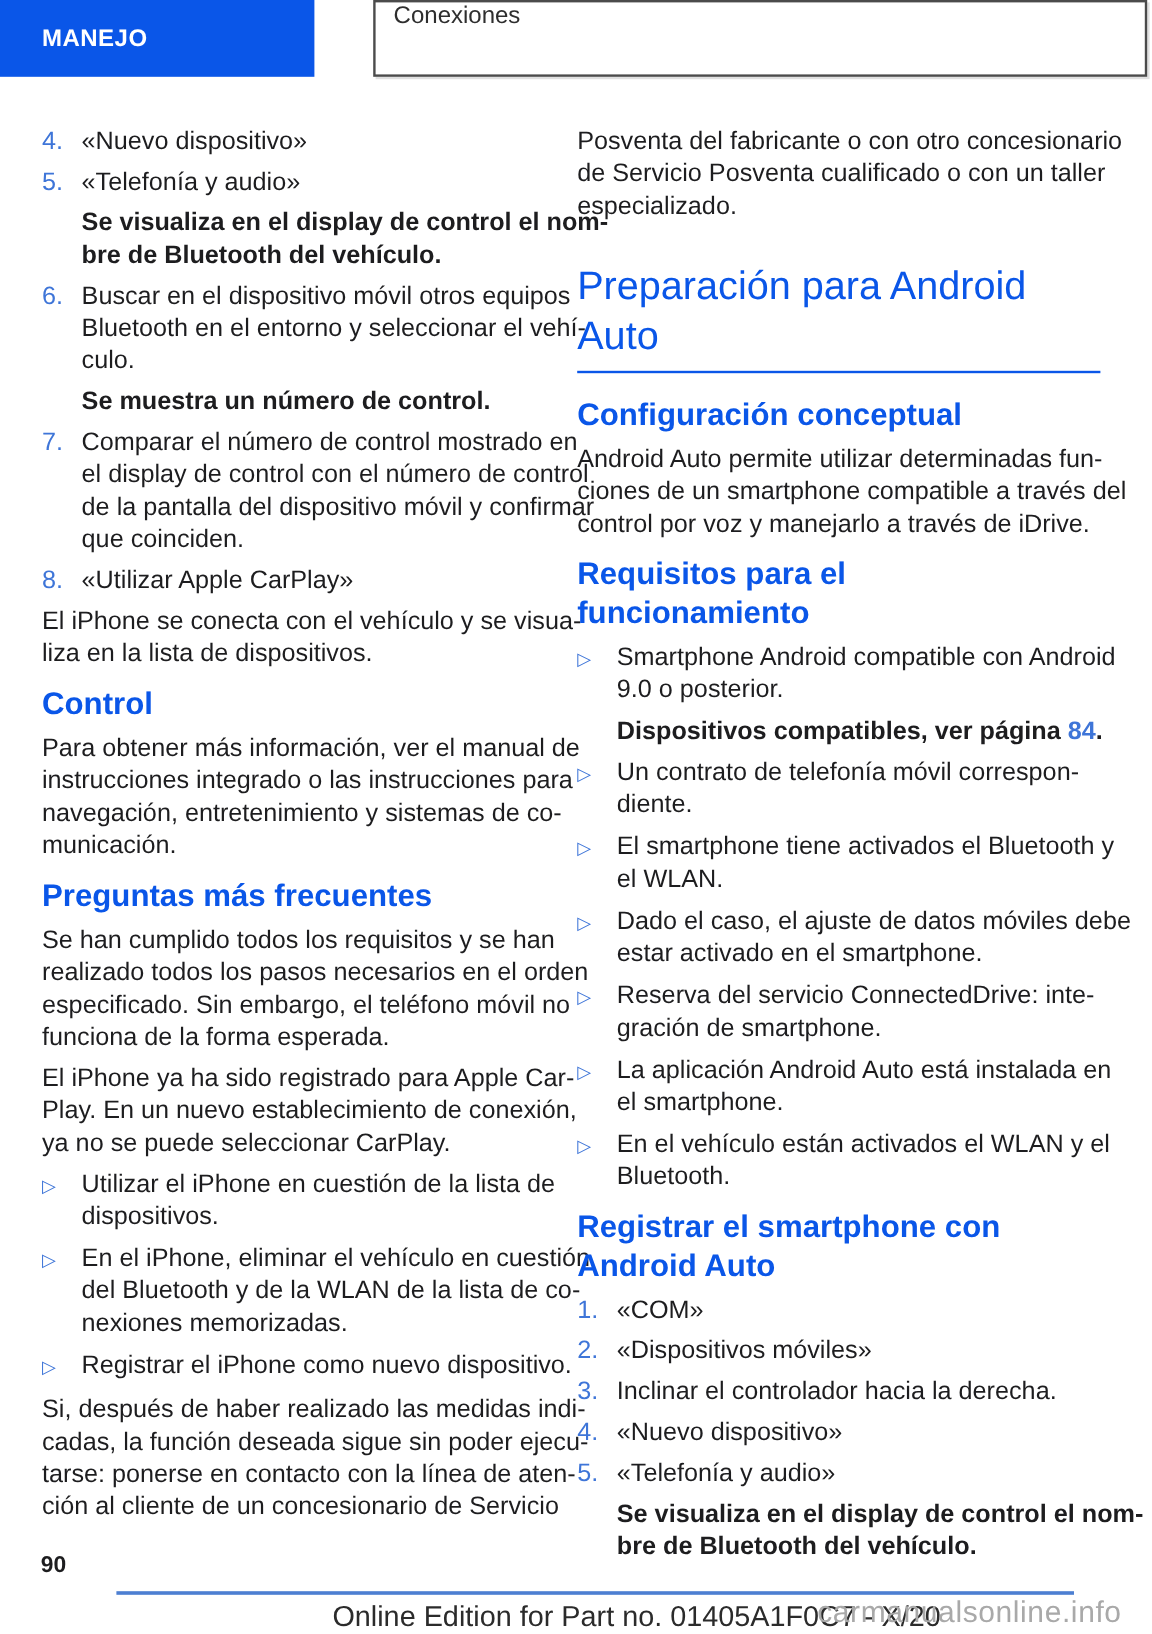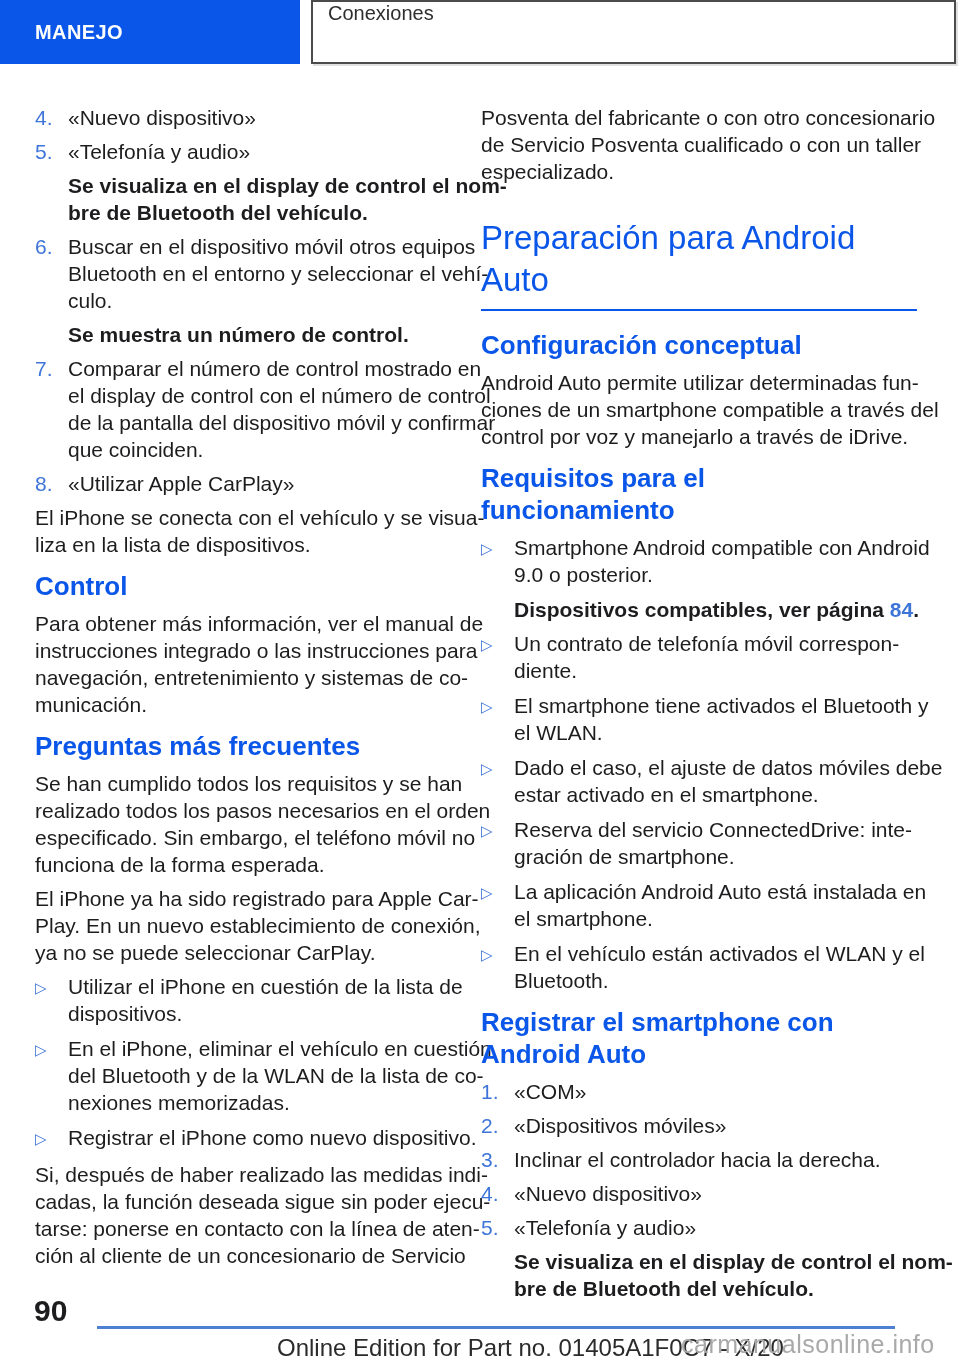--- a/index.html
+++ b/index.html
@@ -13,21 +13,21 @@
   body{
     position:relative;
     background:#ffffff;
     font-family:"Liberation Sans","DejaVu Sans",sans-serif;
     color:var(--text);
     overflow:hidden;
   }
 
   
   .hdr-section{
-    position:absolute;left:0;top:0;width:300px;height:64px;
+    position:absolute;left:0;top:0;width:262px;height:64px;
     background:var(--accent);color:#ffffff;
     font-size:20px;font-weight:bold;letter-spacing:.4px;
     display:flex;align-items:center;padding-left:35px;text-align:right;
   }
   .hdr-tab{
     position:absolute;left:311px;top:0;width:645px;height:64px;
     border:2px solid #4b4b4b;background:#ffffff;
     box-shadow:2px 2px 0 rgba(0,0,0,.12);
     display:flex;align-items:flex-start;padding-left:15px;
     font-size:20px;color:#2e2e2e;
@@ -59,21 +59,21 @@
   .h2{
     color:var(--accent);font-weight:normal;
     font-size:33px;line-height:42px;
     margin-top:32px;white-space:pre;
   }
   .h2-rule{height:2px;background:var(--accent);margin:8px 0 18px;}
 
   .page-link{color:var(--marker);text-decoration:none;cursor:pointer;}
 
   
-  .footer-num{position:absolute;left:34px;top:1294px;font-size:30px;font-weight:bold;color:#1d1d1f;text-align:center;}
+  .footer-num{position:absolute;left:34px;top:1294px;font-size:19px;font-weight:bold;color:#1d1d1f;text-align:center;}
   .footer-rule{position:absolute;left:97px;top:1326px;width:798px;height:3px;background:var(--footer-line);}
   .footer-edition{position:absolute;left:277px;top:1334px;font-size:24px;color:#2b2b2b;}
   .footer-watermark{position:absolute;left:681px;top:1330px;font-size:25px;color:#a9a9a9;letter-spacing:.5px;}
 </style>
 </head>
 <body>
 
 <div class="hdr-section">
   <span>MANEJO</span>
 </div>

